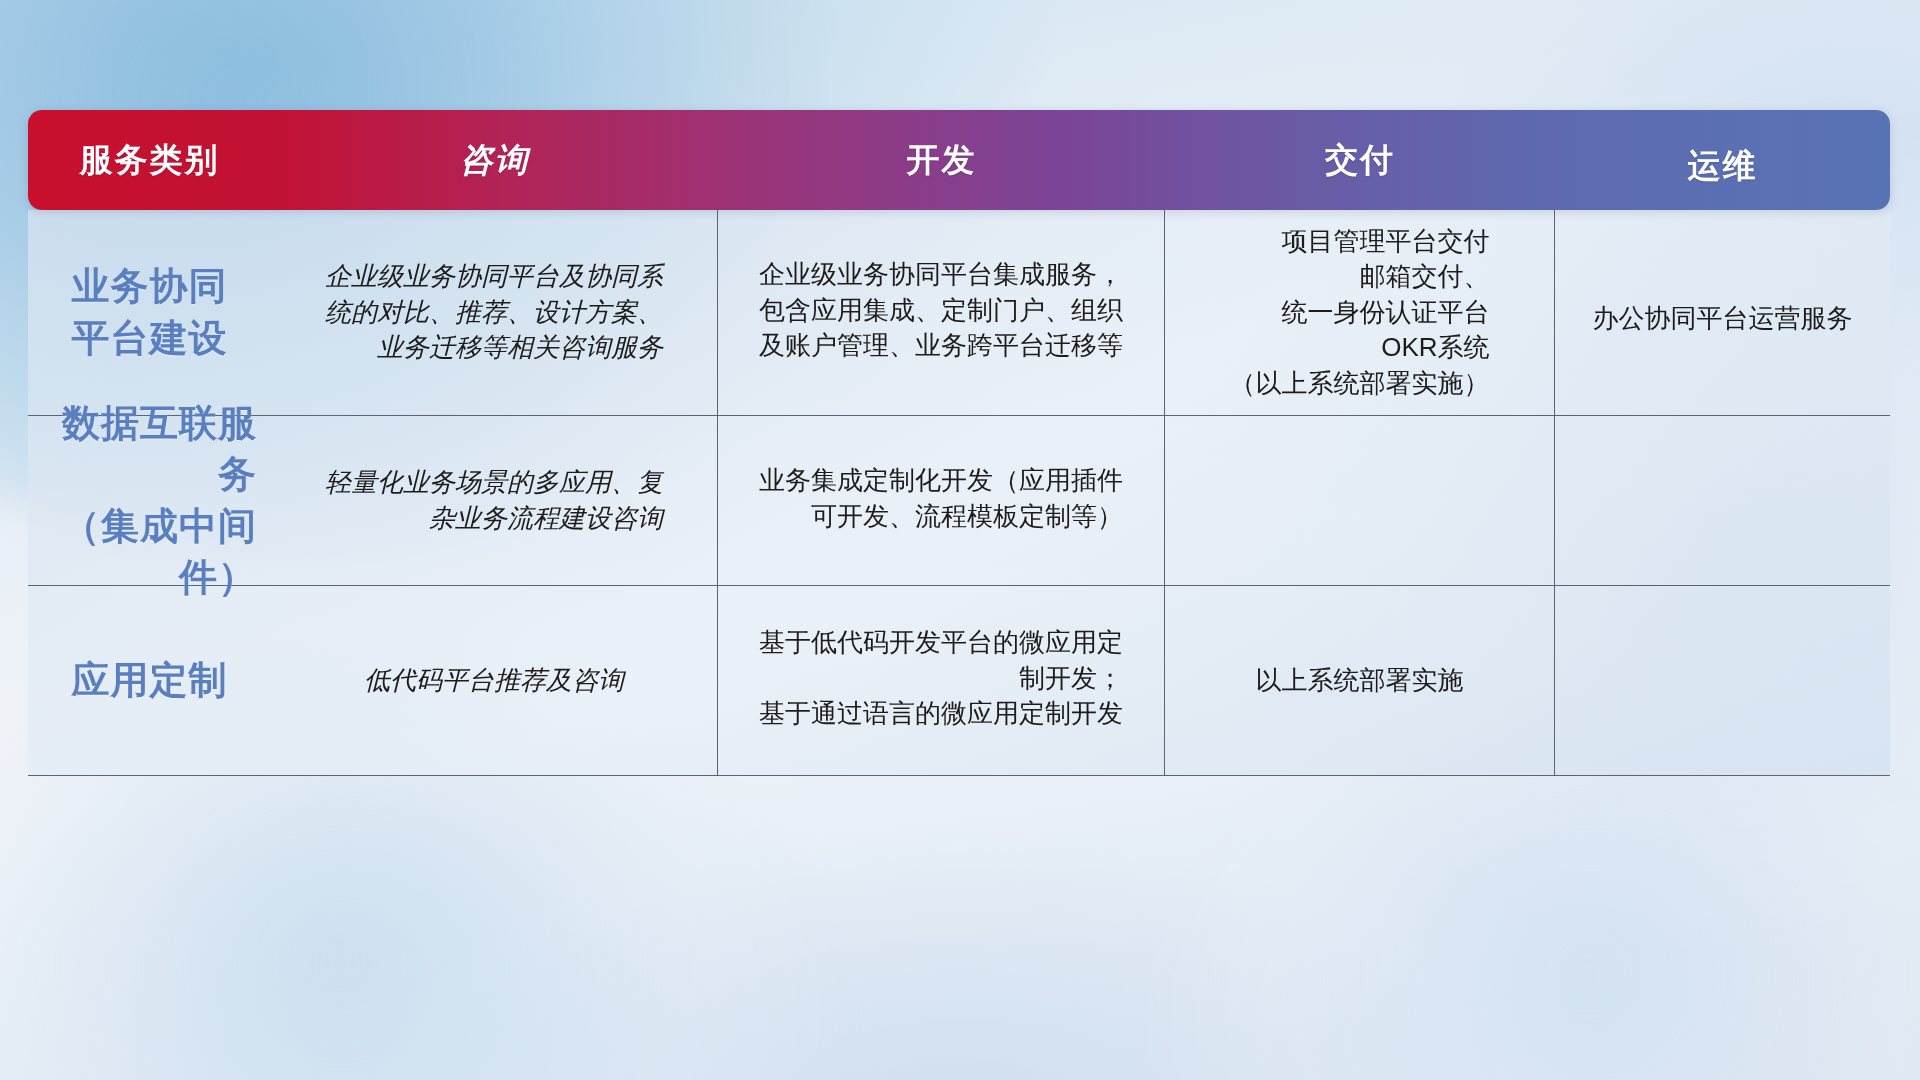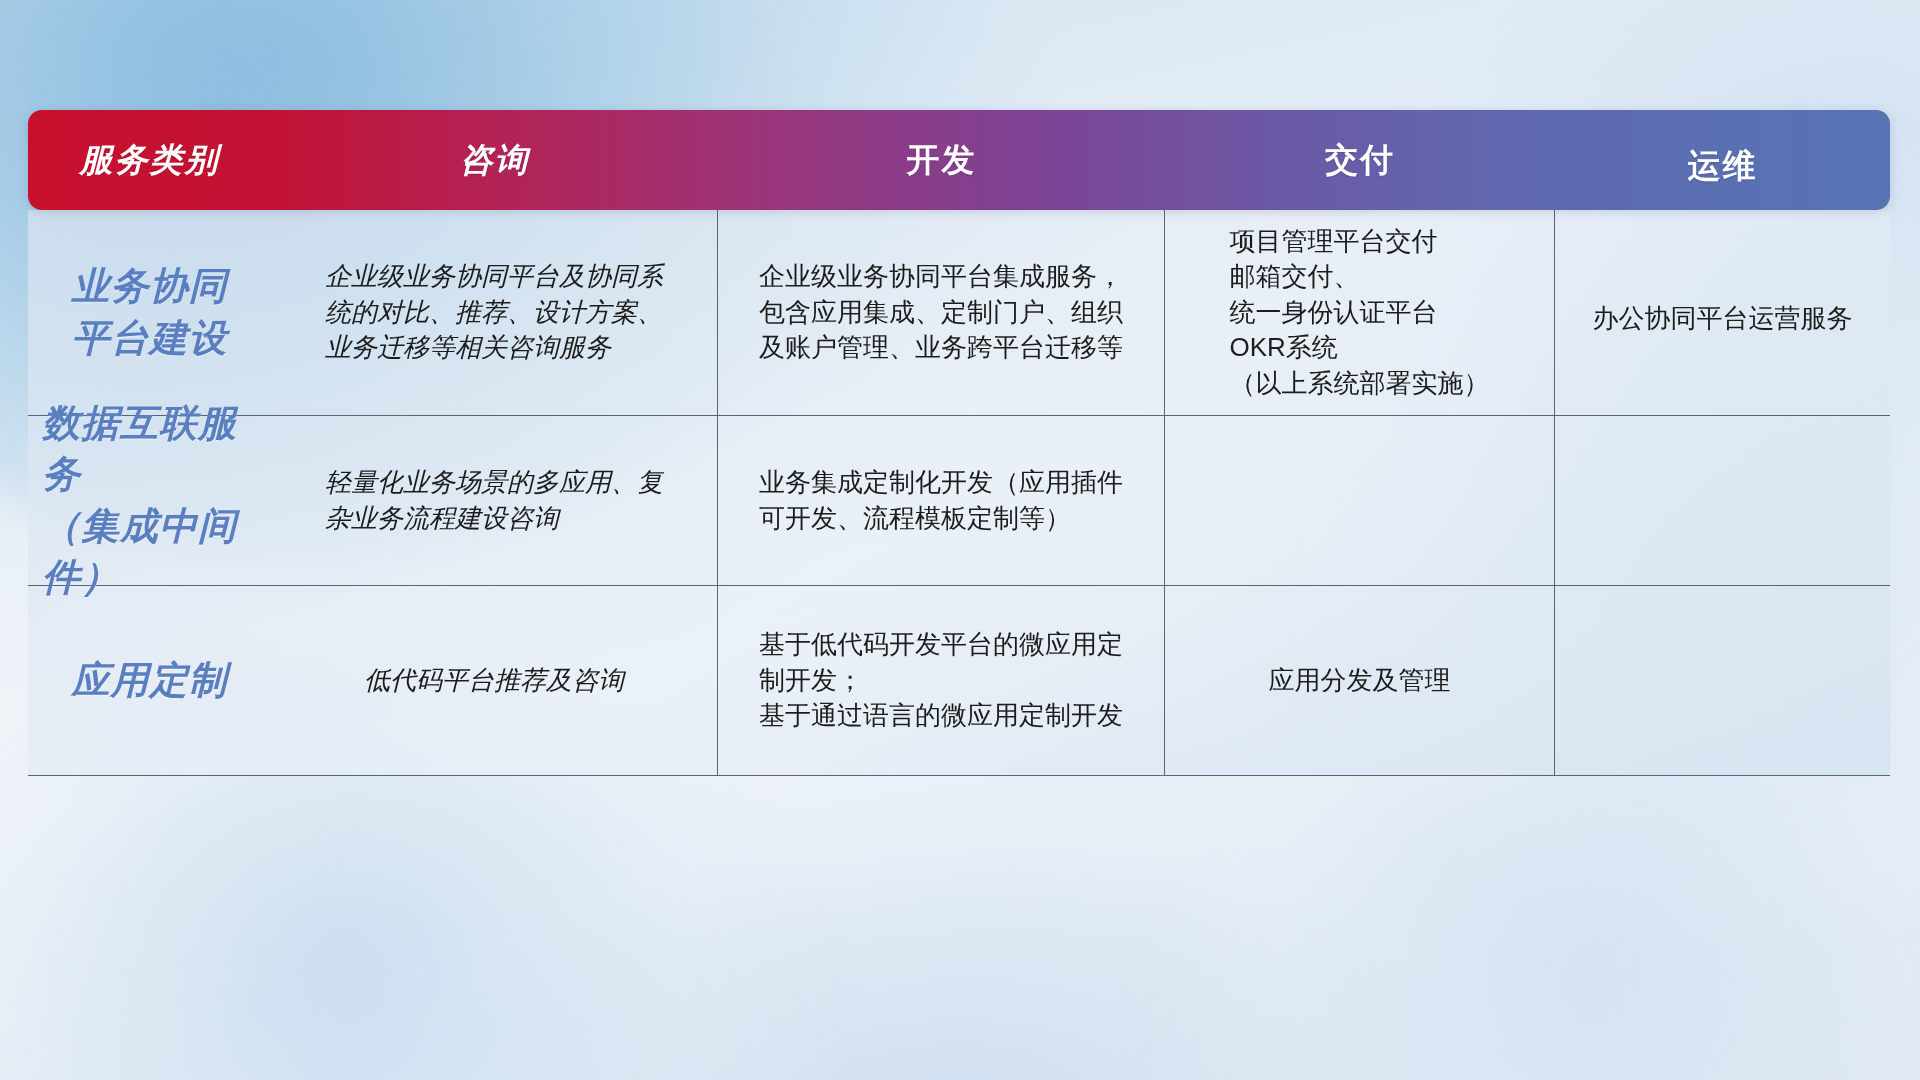--- a/index.html
+++ b/index.html
@@ -85,23 +85,23 @@
     color: #ffffff;
     font-size: 33px;
     font-weight: 700;
     text-align: center;
     letter-spacing: 2px;
     white-space: nowrap;
     text-shadow: 0 1px 2px rgba(0,0,0,0.13);
   }
 
   
-  .col-1 { width: 243px; font-style: italic; }
+  .col-1 { width: 243px; }
   .col-2 { width: 447px; font-style: italic; }
-  .col-3 { width: 447px; }
+  .col-3 { width: 447px; font-family: Liberation Mono, monospace; }
   .col-4 { width: 390px; }
   .col-5 { width: 335px; margin-top: 12px; }
 
   .body-grid {
     position: relative;
     background: linear-gradient(150deg,
         rgba(214,227,240,0.78) 0%,
         rgba(225,234,244,0.72) 28%,
         rgba(232,239,247,0.70) 50%,
         rgba(221,232,243,0.74) 76%,
@@ -117,21 +117,21 @@
 
   .row-h1 { height: 206px; }
   .row-h2 { height: 170px; }
   .row-h3 { height: 190px; }
 
   .cell {
     display: flex;
     align-items: center;
     justify-content: center;
     padding: 6px 14px;
-    text-align: left;
+    text-align: right;
     color: #1c1c1c;
     font-size: 26px;
     line-height: 1.36;
     white-space: pre-line;
     border-right: 1px solid #5c6372;
   }
   .cell:last-child { border-right: none; }
 
   
   .cell.col-1 { border-right: none; }
@@ -201,18 +201,18 @@
     </div>
 
     <div class="row row-h3">
       <div class="cell col-1">
         <span class="cat-label">应用定制</span>
       </div>
       <div class="cell col-2">低代码平台推荐及咨询</div>
       <div class="cell col-3">基于低代码开发平台的微应用定
 制开发；
 基于通过语言的微应用定制开发</div>
-      <div class="cell col-4">应用分发及管理</div>
+      <div class="cell col-4">以上系统部署实施</div>
       <div class="cell col-5 empty"></div>
     </div>
 
   </div>
 </div>
 
 </body></html>

